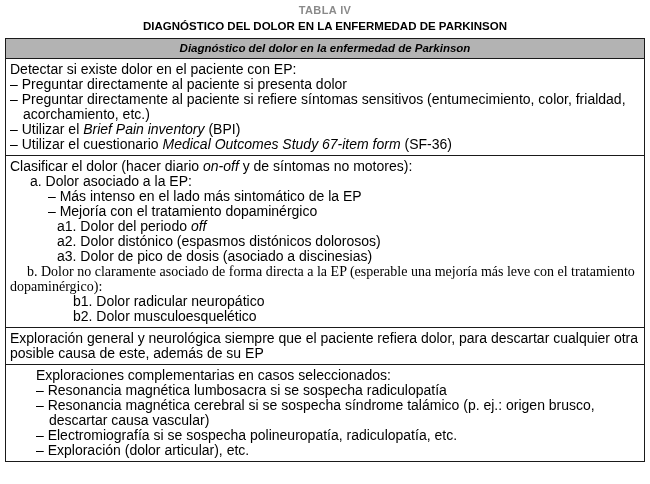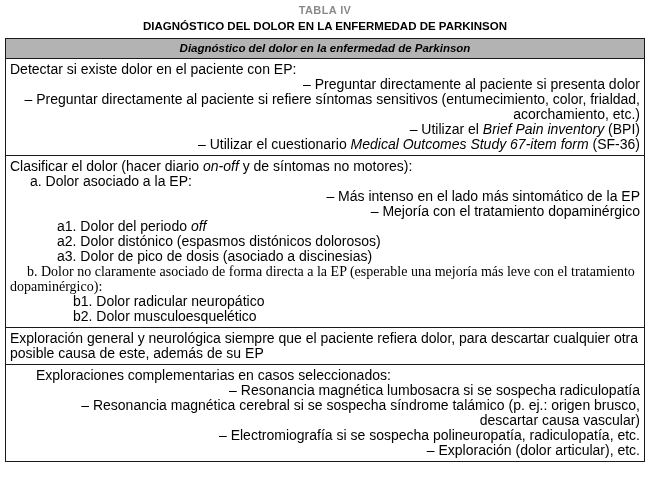--- a/index.html
+++ b/index.html
@@ -29,21 +29,21 @@
   }
   .section{
     padding:3px 4px 3px 4px;
     border-bottom:1px solid #1a1a1a;
     font-size:14px;line-height:15px;
   }
   .section:last-child{border-bottom:none;margin-left:26px;}
   .line{white-space:normal;}
   .it{font-style:italic;}
   
-  .hang{padding-left:13px;text-indent:-13px;text-align:right;}
+  .hang{padding-left:13px;text-indent:-13px;}
   .ind1{margin-left:20px;}
   .ind2{margin-left:38px;}
   .ind3{margin-left:47px;}
   .ind4{margin-left:63px;}
   
   .fl{text-indent:17px;font-family:Liberation Serif, serif;}
   .footer{
     font-size:10px;line-height:12.5px;
     margin-top:4px;color:#111;
   }

